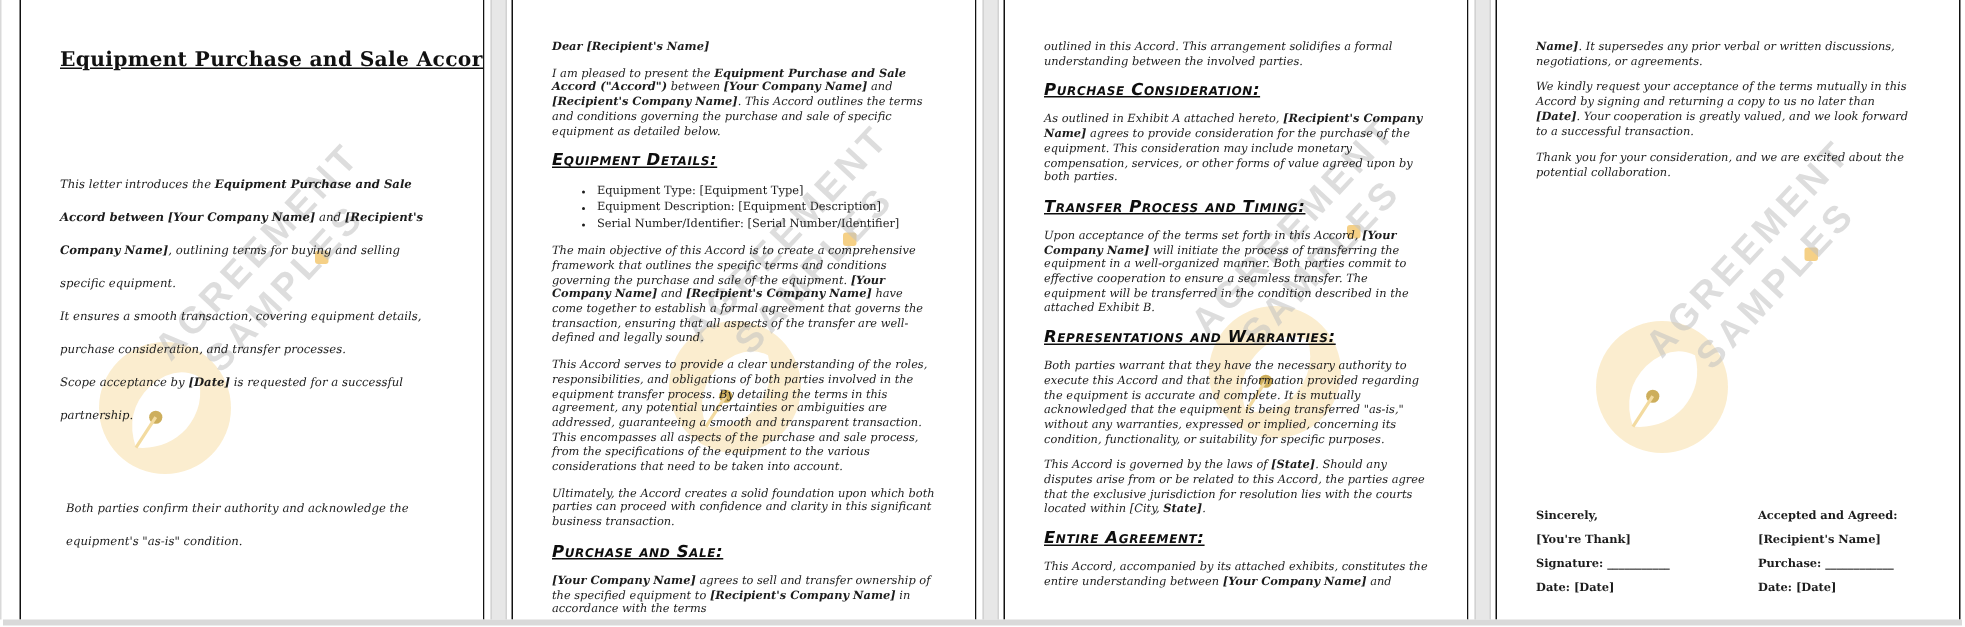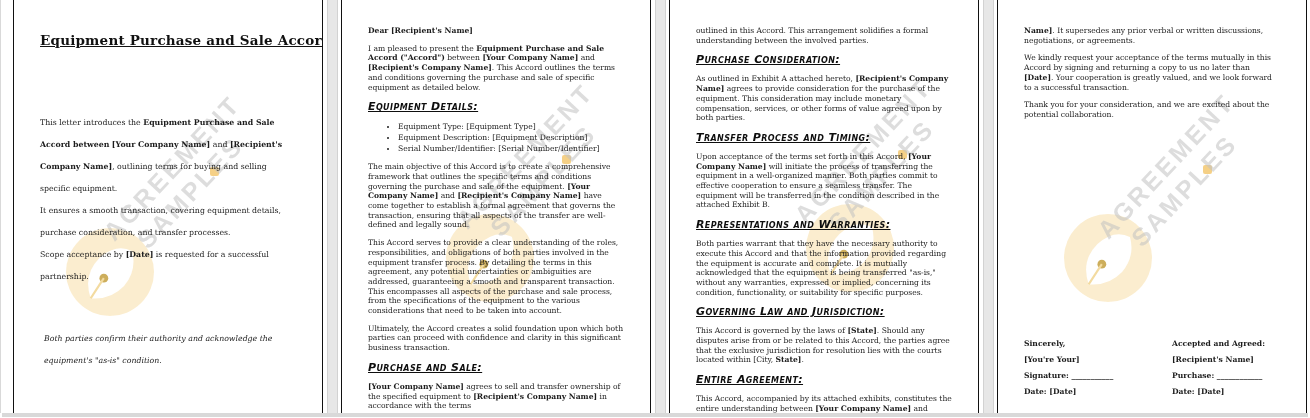--- a/index.html
+++ b/index.html
@@ -25,21 +25,21 @@
     position:relative;overflow:hidden;
   }
   .content{position:relative;z-index:2;padding:26px 26px 0 26px;height:100%;box-sizing:border-box;}
 
   
   .title{
     font-family:"DejaVu Serif",serif;font-weight:bold;font-size:13.5px;
     letter-spacing:.2px;text-decoration:underline;white-space:nowrap;color:#111;
     margin:6px 0 0 0;
   }
-  .para{margin:0 0 8px 0;font-size:7.6px;line-height:9.7px;}
+  .para{margin:0 0 8px 0;font-size:7.6px;line-height:9.7px;font-style:italic;}
   .p1 .para{font-size:7.8px;line-height:22px;margin:0;}
   .p1 .title + .para{margin-top:64px;}
   .b{font-weight:bold;}
   .heading{
     font-family:"DejaVu Sans","Liberation Sans",sans-serif;
     font-weight:bold;font-style:italic;font-variant:small-caps;
     text-decoration:underline;font-size:11px;letter-spacing:.4px;
     margin:3px 0 8px 0;color:#0e0e0e;
   }
   ul.bullets{margin:0 0 8px 0;padding:0 0 0 30px;}
@@ -145,21 +145,20 @@
           </div>
         </div>
         <div class="content">
           <p class="para"><span>outlined in this Accord. This arrangement solidifies a formal understanding between the involved parties.</span></p>
           <div class="heading">Purchase Consideration:</div>
           <p class="para"><span>As outlined in Exhibit A attached hereto, </span><span class="b">[Recipient's Company Name]</span><span> agrees to provide consideration for the purchase of the equipment. This consideration may include monetary compensation, services, or other forms of value agreed upon by both parties.</span></p>
           <div class="heading">Transfer Process and Timing:</div>
           <p class="para"><span>Upon acceptance of the terms set forth in this Accord, </span><span class="b">[Your Company Name]</span><span> will initiate the process of transferring the equipment in a well-organized manner. Both parties commit to effective cooperation to ensure a seamless transfer. The equipment will be transferred in the condition described in the attached Exhibit B.</span></p>
           <div class="heading">Representations and Warranties:</div>
           <p class="para"><span>Both parties warrant that they have the necessary authority to execute this Accord and that the information provided regarding the equipment is accurate and complete. It is mutually acknowledged that the equipment is being transferred "as-is," without any warranties, expressed or implied, concerning its condition, functionality, or suitability for specific purposes.</span></p>
-          <div class="heading">Governing Law and Jurisdiction:</div>
           <p class="para"><span>This Accord is governed by the laws of </span><span class="b">[State]</span><span>. Should any disputes arise from or be related to this Accord, the parties agree that the exclusive jurisdiction for resolution lies with the courts located within [City, </span><span class="b">State]</span><span>.</span></p>
           <div class="heading">Entire Agreement:</div>
           <p class="para"><span>This Accord, accompanied by its attached exhibits, constitutes the entire understanding between </span><span class="b">[Your Company Name]</span><span> and </span></p>
         </div>
       </div>
       <div class="gap">
         <div class="band"></div>
       </div>
       <div class="page p4">
         <div class="wm">
@@ -175,21 +174,21 @@
             <div>SAMPLES</div>
           </div>
         </div>
         <div class="content">
           <p class="para"><span class="b">Name]</span><span>. It supersedes any prior verbal or written discussions, negotiations, or agreements.</span></p>
           <p class="para"><span>We kindly request your acceptance of the terms mutually in this Accord by signing and returning a copy to us no later than </span><span class="b">[Date]</span><span>. Your cooperation is greatly valued, and we look forward to a successful transaction.</span></p>
           <p class="para"><span>Thank you for your consideration, and we are excited about the potential collaboration.</span></p>
           <div class="sig">
             <div class="sig-col left">
               <div class="sig-row">Sincerely,</div>
-              <div class="sig-row">[You're Your]</div>
+              <div class="sig-row">[You're Thank]</div>
               <div class="sig-row">Signature: ___________</div>
               <div class="sig-row">Date: [Date]</div>
             </div>
             <div class="sig-col right">
               <div class="sig-row">Accepted and Agreed:</div>
               <div class="sig-row">[Recipient's Name]</div>
               <div class="sig-row">Purchase: ____________</div>
               <div class="sig-row">Date: [Date]</div>
             </div>
           </div>

